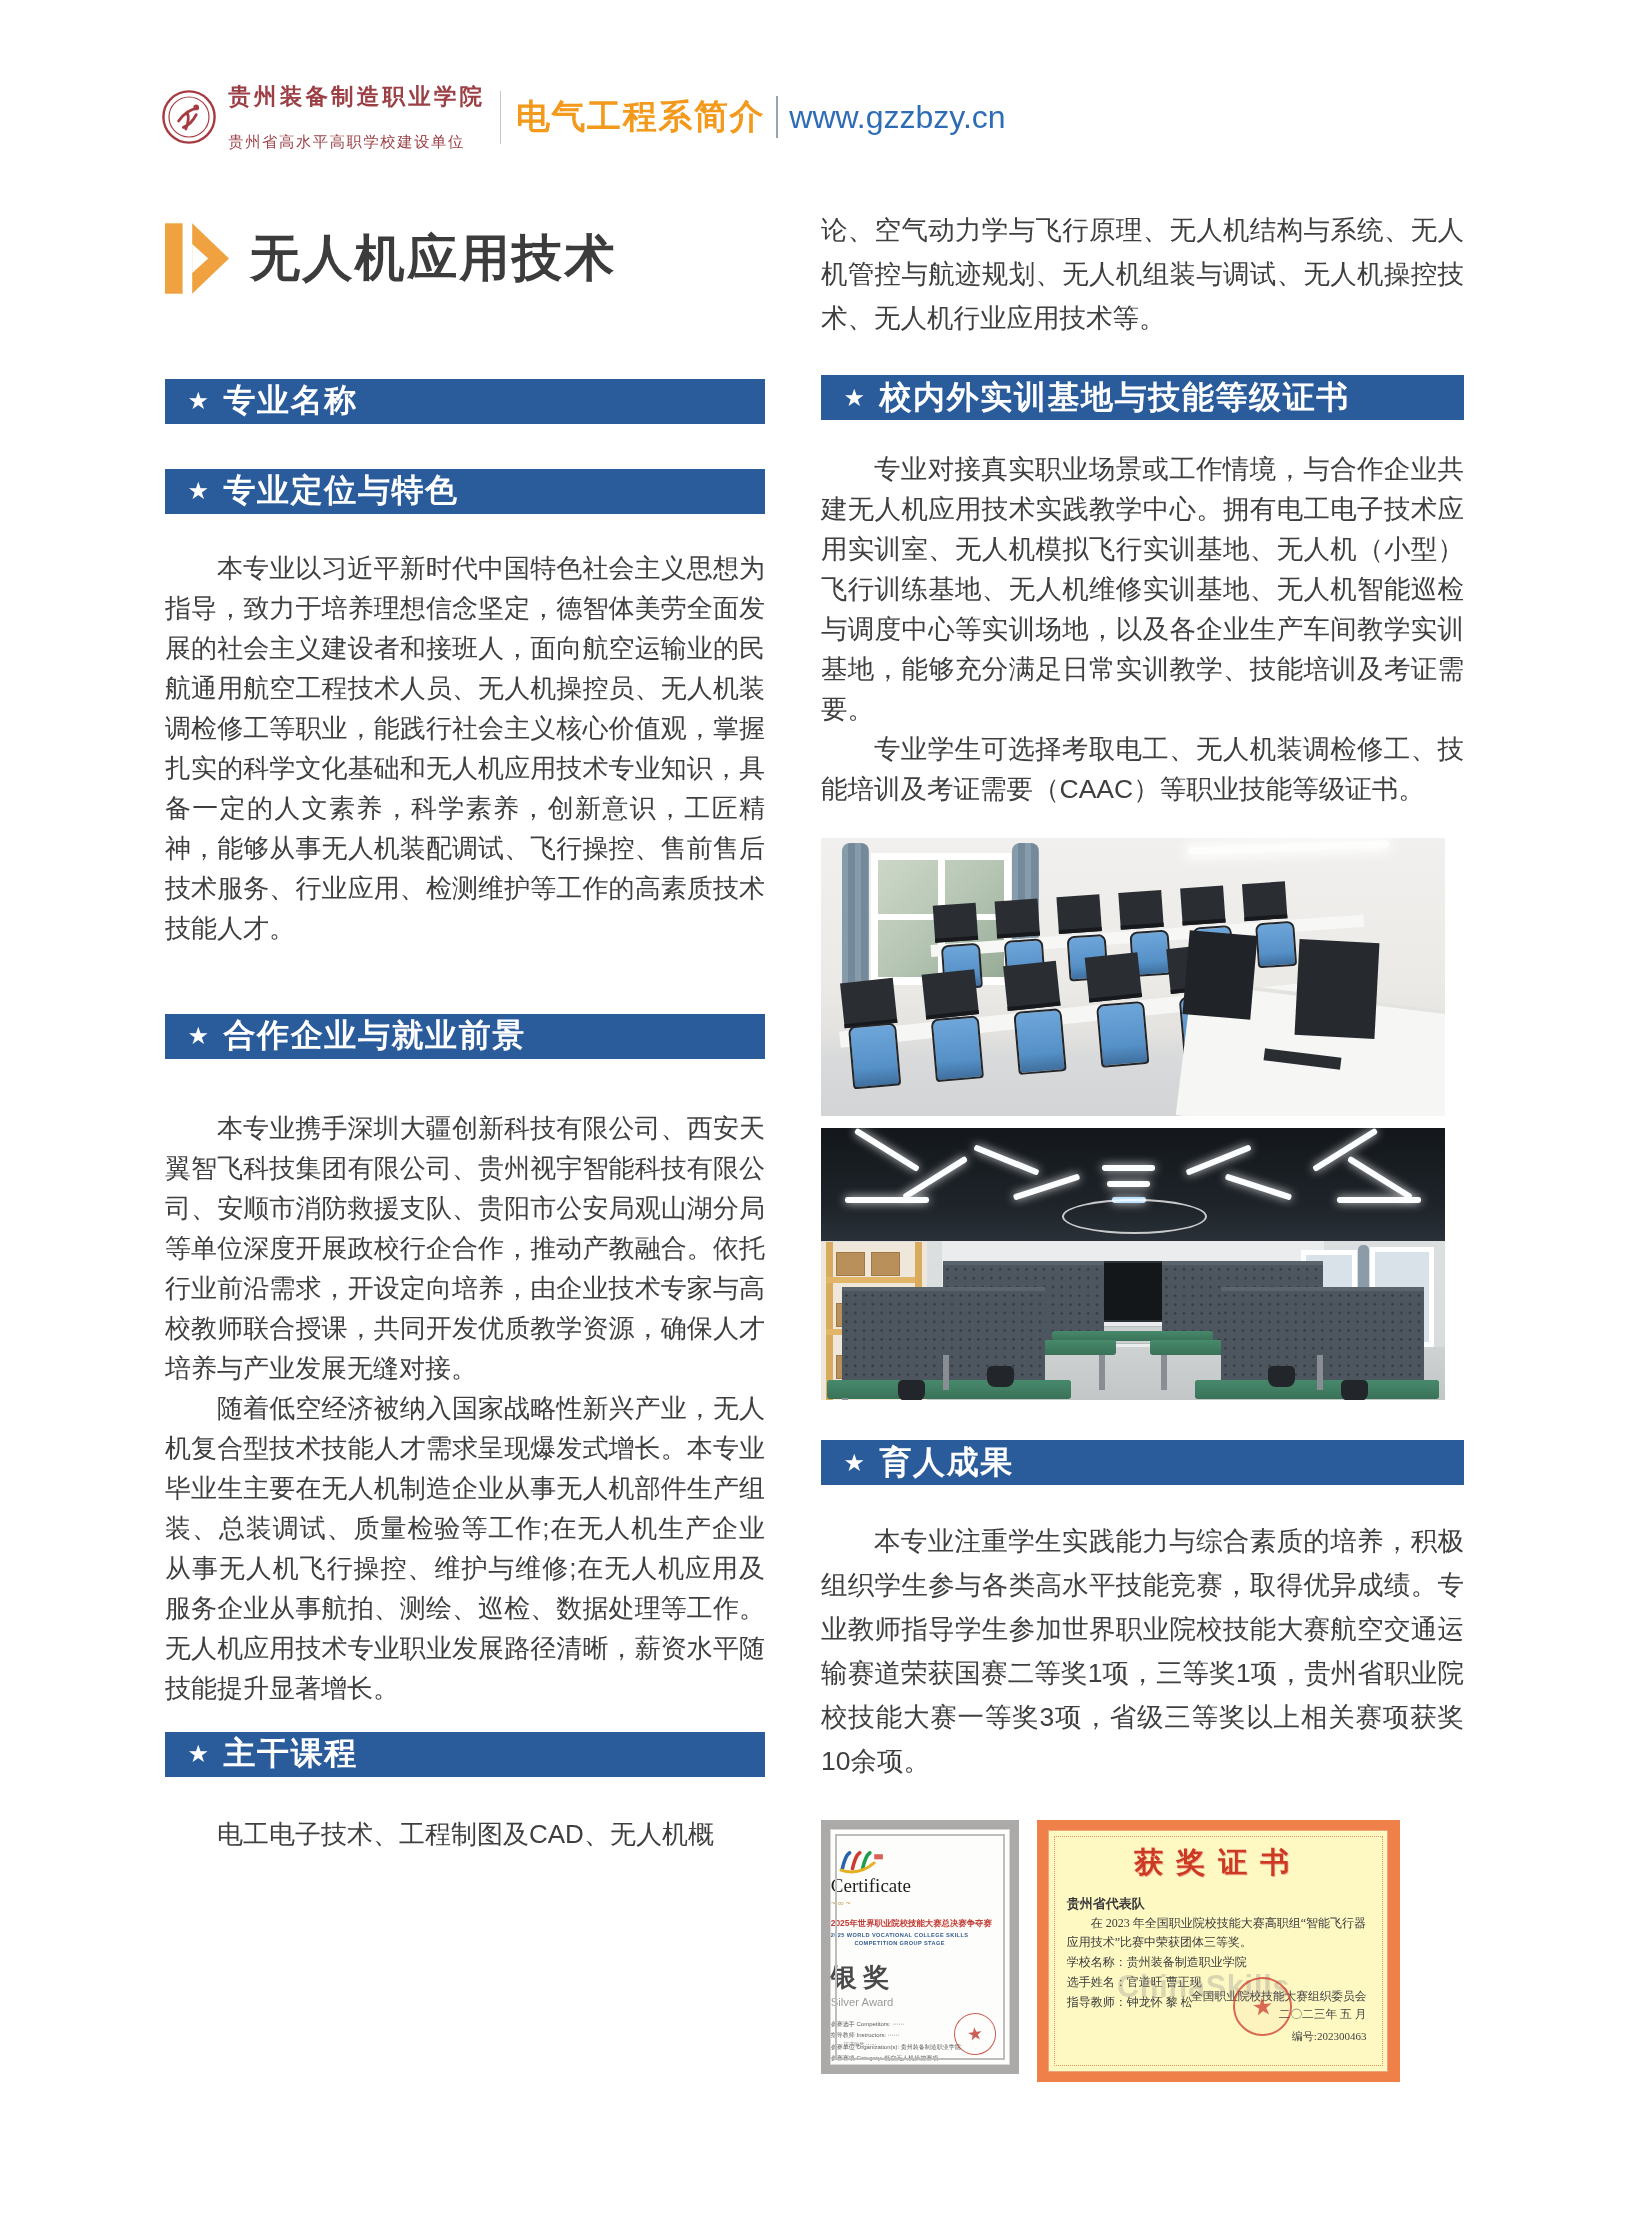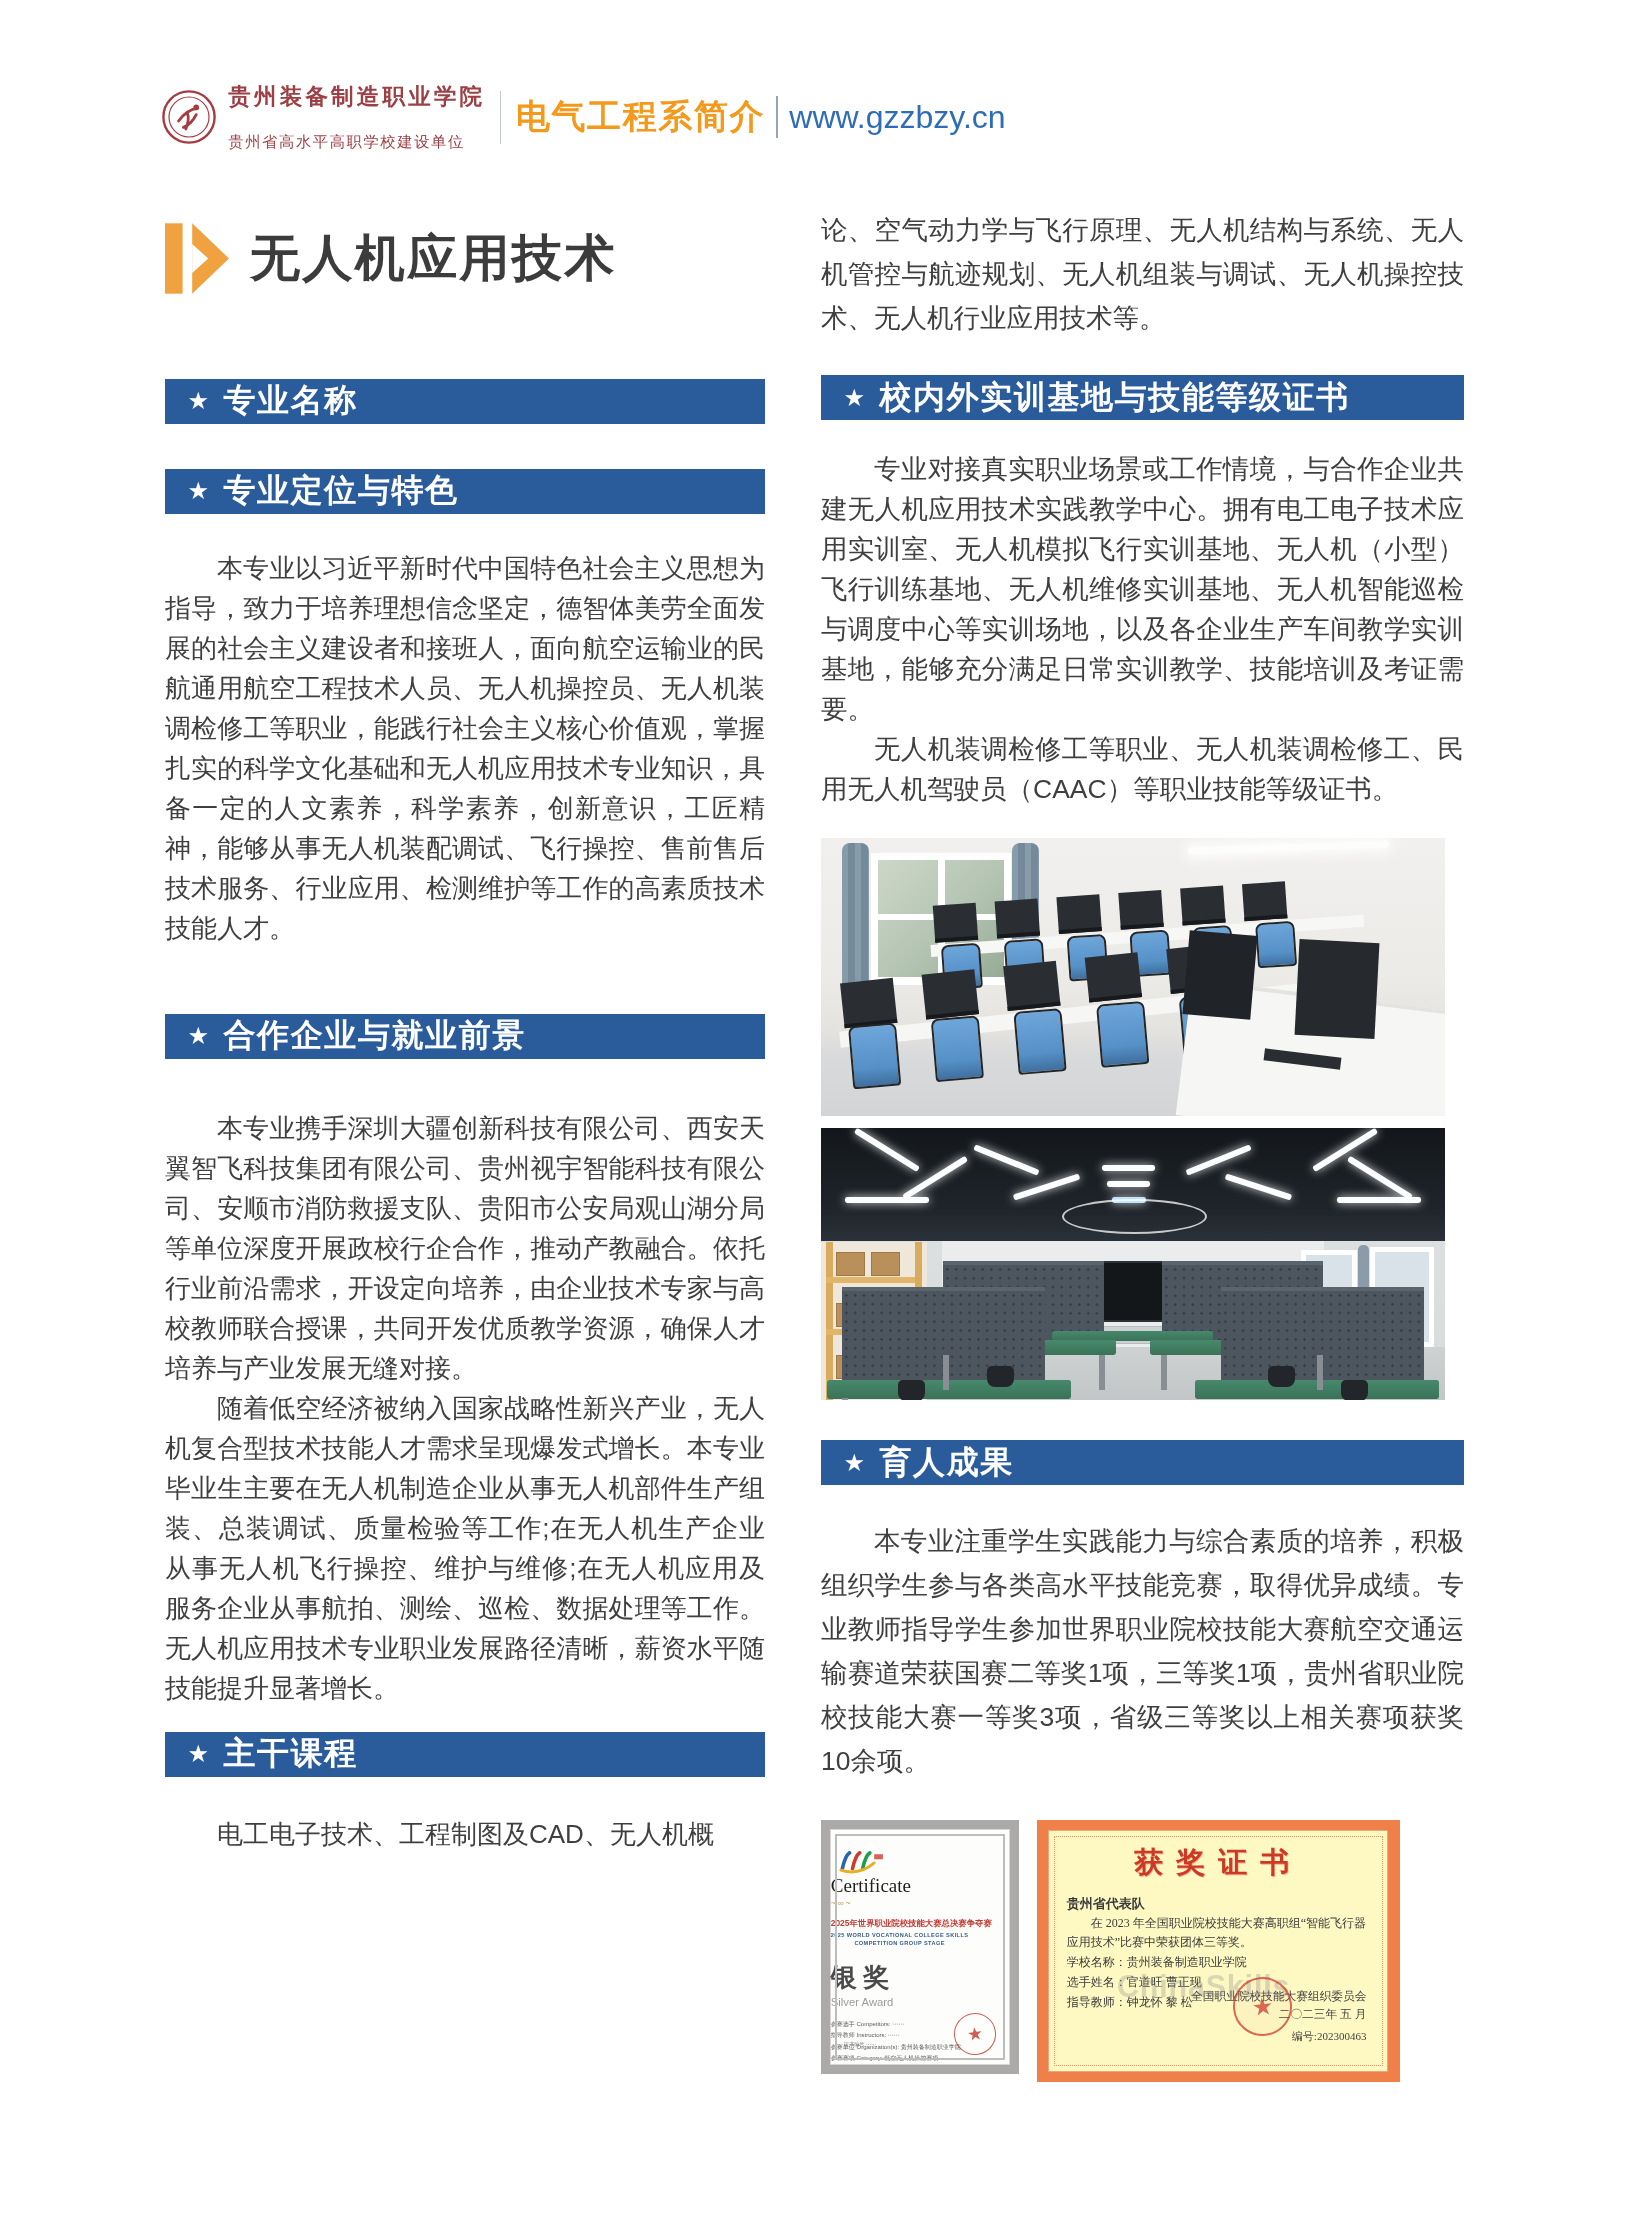--- a/index.html
+++ b/index.html
@@ -226,21 +226,21 @@
 
     <div class="col-right">
 
       <p class="para p-top">论、空气动力学与飞行原理、无人机结构与系统、无人机管控与航迹规划、无人机组装与调试、无人机操控技术、无人机行业应用技术等。</p>
 
       <div class="banner s5">
         <span class="star">★</span>
         <span class="label">校内外实训基地与技能等级证书</span>
       </div>
       <p class="para indent p-s5a">专业对接真实职业场景或工作情境，与合作企业共建无人机应用技术实践教学中心。拥有电工电子技术应用实训室、无人机模拟飞行实训基地、无人机（小型）飞行训练基地、无人机维修实训基地、无人机智能巡检与调度中心等实训场地，以及各企业生产车间教学实训基地，能够充分满足日常实训教学、技能培训及考证需要。</p>
-      <p class="para indent">无人机装调检修工等职业、无人机装调检修工、民用无人机驾驶员（CAAC）等职业技能等级证书。</p>
+      <p class="para indent">专业学生可选择考取电工、无人机装调检修工、技能培训及考证需要（CAAC）等职业技能等级证书。</p>
 
       <div class="photo photo1">
         <div class="p1-light"></div>
         <div class="p1-curtain c-l"></div>
         <div class="p1-window">
             <div class="glass"></div>
           </div>
         <div class="p1-curtain c-r"></div>
         <div class="p1-row r1">
           <span class="mon"></span>

